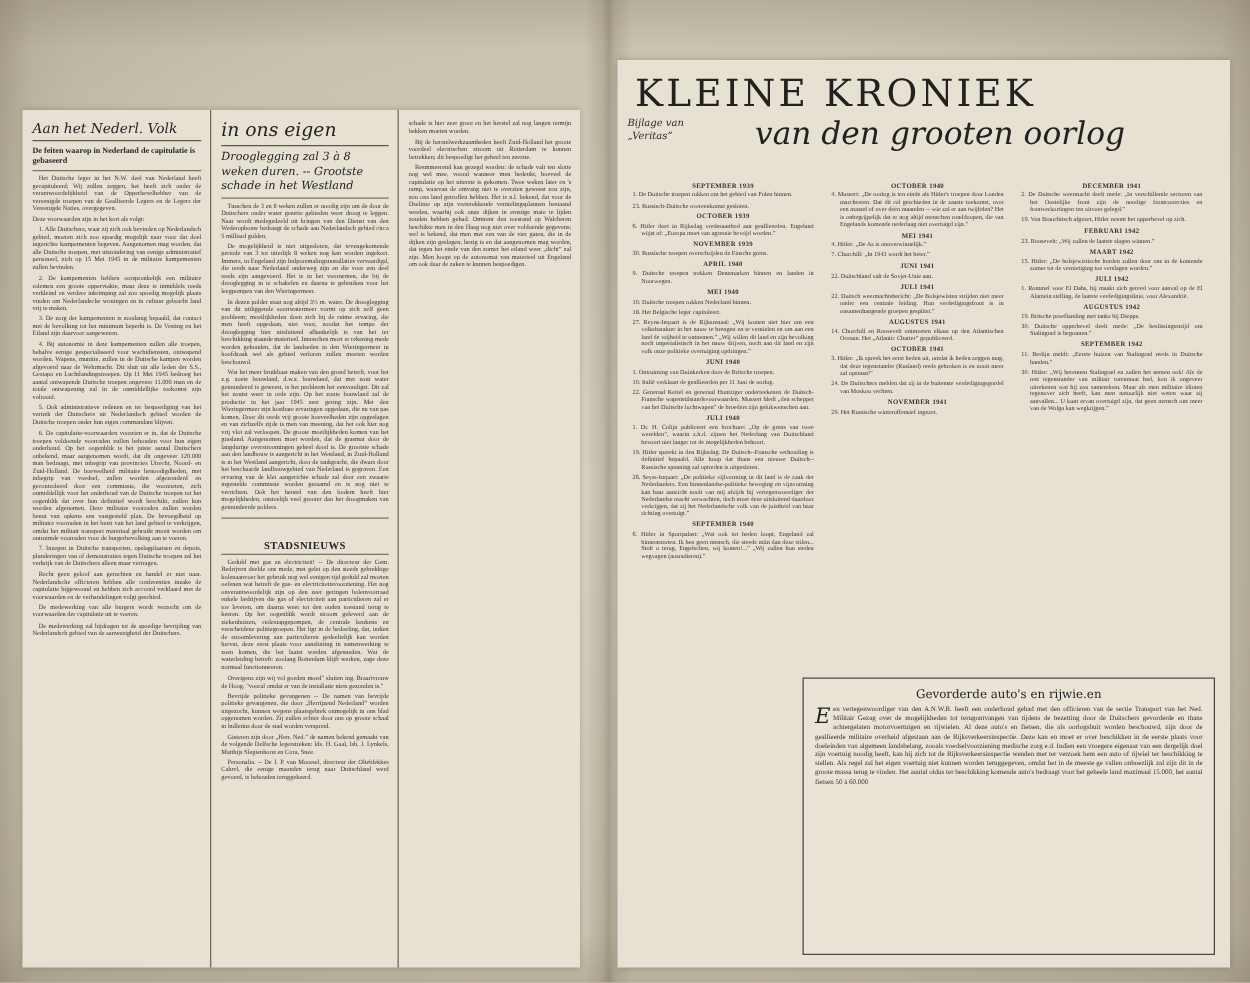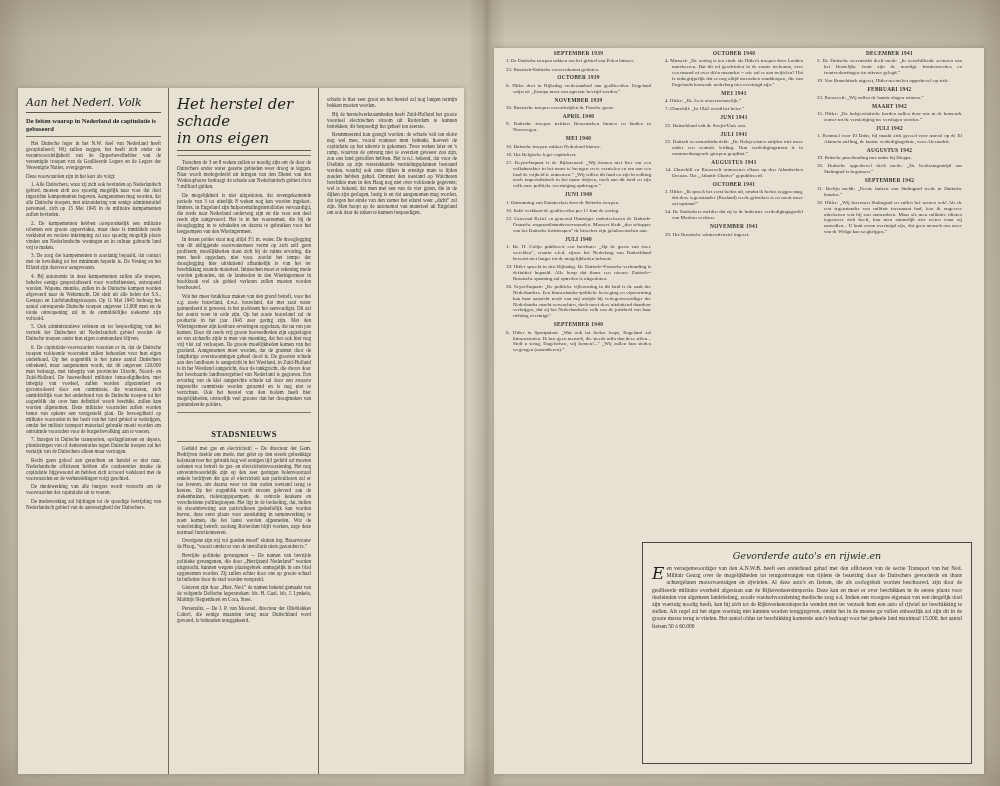--- a/index.html
+++ b/index.html
@@ -88,21 +88,21 @@
   }
   .subhead{font-size:6.5px;font-weight:bold;line-height:8px;color:#262626;margin:3px 0 3px 0;}
 
   
   .advert{
     position:absolute;left:646px;top:540px;width:330px;height:218px;
     border:1px solid #4d4840;background:#e9e4d6;
     box-sizing:border-box;padding:7px 9px;
   }
   .advert .atitle{
-    font-family:"DejaVu Serif",serif;font-style:italic;font-size:9.5px;
+    font-family:"DejaVu Serif",serif;font-size:9.5px;
     text-align:center;color:#1f1f1f;margin-bottom:4px;
   }
   .advert .abody{font-size:5.6px;line-height:7.2px;text-align:justify;color:#33312c;}
   .advert .abody .drop{
     float:left;font-family:"DejaVu Serif",serif;font-style:italic;
     font-size:17px;line-height:14px;margin:1px 2px 0 0;color:#1f1f1f;
   }
 </style>
 </head>
 <body>
@@ -129,23 +129,23 @@
           <p>5. Ook administratieve redenen en ter bespoediging van het vertrek der Duitschers uit Nederlandsch gebied worden de Duitsche troepen onder hun eigen commandant blijven.</p>
           <p>6. De capitulatie-voorwaarden voorzien er in, dat de Duitsche troepen voldoende voorraden zullen behouden voor hun eigen onderhoud. Op het oogenblik is het juiste aantal Duitschers onbekend, maar aangenomen wordt, dat dit ongeveer 120.000 man bedraagt, met inbegrip van provincies Utrecht, Noord- en Zuid-Holland. De hoeveelheid militaire benoodigdheden, met inbegrip van voedsel, zullen worden afgezonderd en gecontroleerd door een commissie, die voorzieten, zich onmiddellijk voor het onderhoud van de Duitsche troepen tot het oogenblik dat over hun definitief wordt beschikt, zullen kun worden afgenomen. Deze militaire voorraden zullen worden benut van opkens een vastgesteld plan. De bevoegdheid op militaire voorraden in het bezit van het land gebied te verkrijgen, omdat het militair transport materiaal gebruikt moeit worden om ontruimde voorraden voor de burgerbevolking aan te voeren.</p>
           <p>7. Inzegen in Duitsche transporten, opslagplaatsen en depots, plunderingen van of demonstraties tegen Duitsche troepen zal het verkrijk van de Duitschers alleen maar vertragen.</p>
           <p>Recht geen geloof aan geruchten en handel er niet naar. Nederlandsche officieren hebben alle conferenties inzake de capitulatie bijgewoond en hebben zich accoord verklaard met de voorwaarden en de verhandelingen volgt geschied.</p>
           <p>De medewerking van alle burgers wordt verzocht om de voorwaarden der capitulatie uit te voeren.</p>
           <p>De medewerking zal bijdragen tot de spoedige bevrijding van Nederlandsch gebied van de aanwezigheid der Duitschers.</p>
         </div>
       </div>
 
       <div class="col vline" style="width:150px;">
-        <div class="lh2">Het herstel der schade</div>
         <div class="lh2">in ons eigen</div>
         <div class="rule"></div>
+        <div class="lh3">Drooglegging zal 3 à 8 weken duren. -- Grootste schade in het Westland</div>
         <div class="thinrule"></div>
         <div class="body">
           <p>Tusschen de 3 en 8 weken zullen er noodig zijn om de door de Duitschers onder water gezette gebieden weer droog te leggen. Naar wordt medegedeeld uit kringen van den Dienst van den Wederopbouw bedraagt de schade aan Nederlandsch gebied circa 5 milliard gulden.</p>
           <p>De mogelijkheid is niet uitgesloten, dat tevengekomende periode van 3 tot uiterlijk 8 weken nog kan worden ingekort. Immers, in Engeland zijn hulporemalingsinstallaties vervaardigd, die reeds naar Nederland onderweg zijn en die voor een deel reeds zijn aangevoerd. Het is in het voornemen, die bij de drooglegging in te schakelen en daarna te gebruiken voor het leegpompen van den Wieringermeer.</p>
           <p>In dezen polder staat nog altijd 3½ m. water. De drooglegging van dit uitliggende soortwatermeer vormt op zich zelf geen probleem; moeilijkheden doen zich bij de ruime ervaring, die men heeft opgedaan, niet voor, zoodat het tempo der drooglegging hier uitsluitend afhankelijk is van het ter beschikking staande materieel. Intusschen moet er rekening mede worden gehouden, dat de landseden in den Wieringermeer in hoofdzaak wel als gebied verloren zullen moeten worden beschouwd.</p>
           <p>Wat het meer bruikbaar maken van den grond betreft, voor het z.g. zoete bouwland, d.w.z. bouwland, dat met zout water geinundeerd is geweest, is het probleem het eenvoudigst. Dit zal het zoutst weer in orde zijn. Op het zoute bouwland zal de productie in het jaar 1945 zeer gering zijn. Met den Wieringermeer zijn kostbare ervaringen opgedaan, die nu van pas komen. Door dit reeds vrij groote hoeveelheden zijn opgeslagen en van zichzelfs zijde is men van meening, dat het ook hier nog vrij vlot zal verloopen. De groote moeilijkheden komen van het grasland. Aangenomen moet worden, dat de grasmat door de langdurige overstroomingen geheel dood is. De grootste schade aan den landbouw is aangericht in het Westland, in Zuid-Holland is in het Westland aangericht, door de tankgracht, die dwars door het beschaarde landbouwgebied van Nederland is gegraven. Een ervaring van de klei aangerichte schade zal door een zwaarte ingestelde commissie worden geraamd en is nog niet te verrichten. Ook het herstel van den bodem heeft hier mogelijkheden, onstoelijk veel grooter dan het droogmaken van geinundeerde polders.</p>
           <p></p>
         </div>
 
         <div class="thinrule" style="margin-top:5px;"></div>
@@ -166,20 +166,28 @@
           <p>Bij de herstelwerkzaamheden heeft Zuid-Holland het groote voordeel electrischen stroom uit Rotterdam te kunnen betrekken; dit bespoedigt het geheel ten zeerste.</p>
           <p>Resmmeerend kan gezegd worden: de schade valt ten slotte nog wel mee, vooral wanneer men bedenkt, hoeveel de capitulatie op het uiterste is gekomen. Twee weken later en 's ramp, waarvan de omvang niet te overzien geweest zou zijn, zou ons land getroffen hebben. Het is n.l. bekend, dat voor de IJselinie op zijn vreterekkende vernielingsplannen bestaand werden, waarbij ook onze dijken in ernstige mate te lijden zouden hebben gehad. Omtrent den toestand op Walcheren beschikte men in den Haag nog niet over voldoende gegevens; wel is bekend, dat men met een van de vier gaten, die in de dijken zijn geslagen, bezig is en dat aangenomen mag worden, dat tegen het einde van den zomer het eiland weer „dicht” zal zijn. Men hoopt op de autonomat van materieel uit Engeland om ook daar de zaken te kunnen bespoedigen.</p>
         </div>
       </div>
 
     </div>
   </div>
 
   <div class="sheet right">
 
+    <div style="position:relative;height:96px;padding:12px 14px 0 14px;box-sizing:border-box;">
+      <div class="kk">KLEINE KRONIEK</div>
+      <div class="vdgo">van den grooten oorlog</div>
+      <div class="bijlage">
+        <div>Bijlage van</div>
+        <div>„Veritas”</div>
+      </div>
+    </div>
 
     <div style="display:flex;padding:0 10px 8px 12px;box-sizing:border-box;">
 
       <div style="width:152px;padding-right:7px;box-sizing:border-box;" class="chron">
         <span class="m">SEPTEMBER 1939</span>
         <p>1. De Duitsche troepen rukken om het gebied van Polen binnen.</p>
         <p>23. Russisch-Duitsche overeenkomst gesloten.</p>
 
         <span class="m">OCTOBER 1939</span>
         <p>6. Hitler doet in Rijksdag vredesaanbod aan geallieerden. Engeland wüjst af: „Europa moet van agressie bevrijd worden.”</p>

